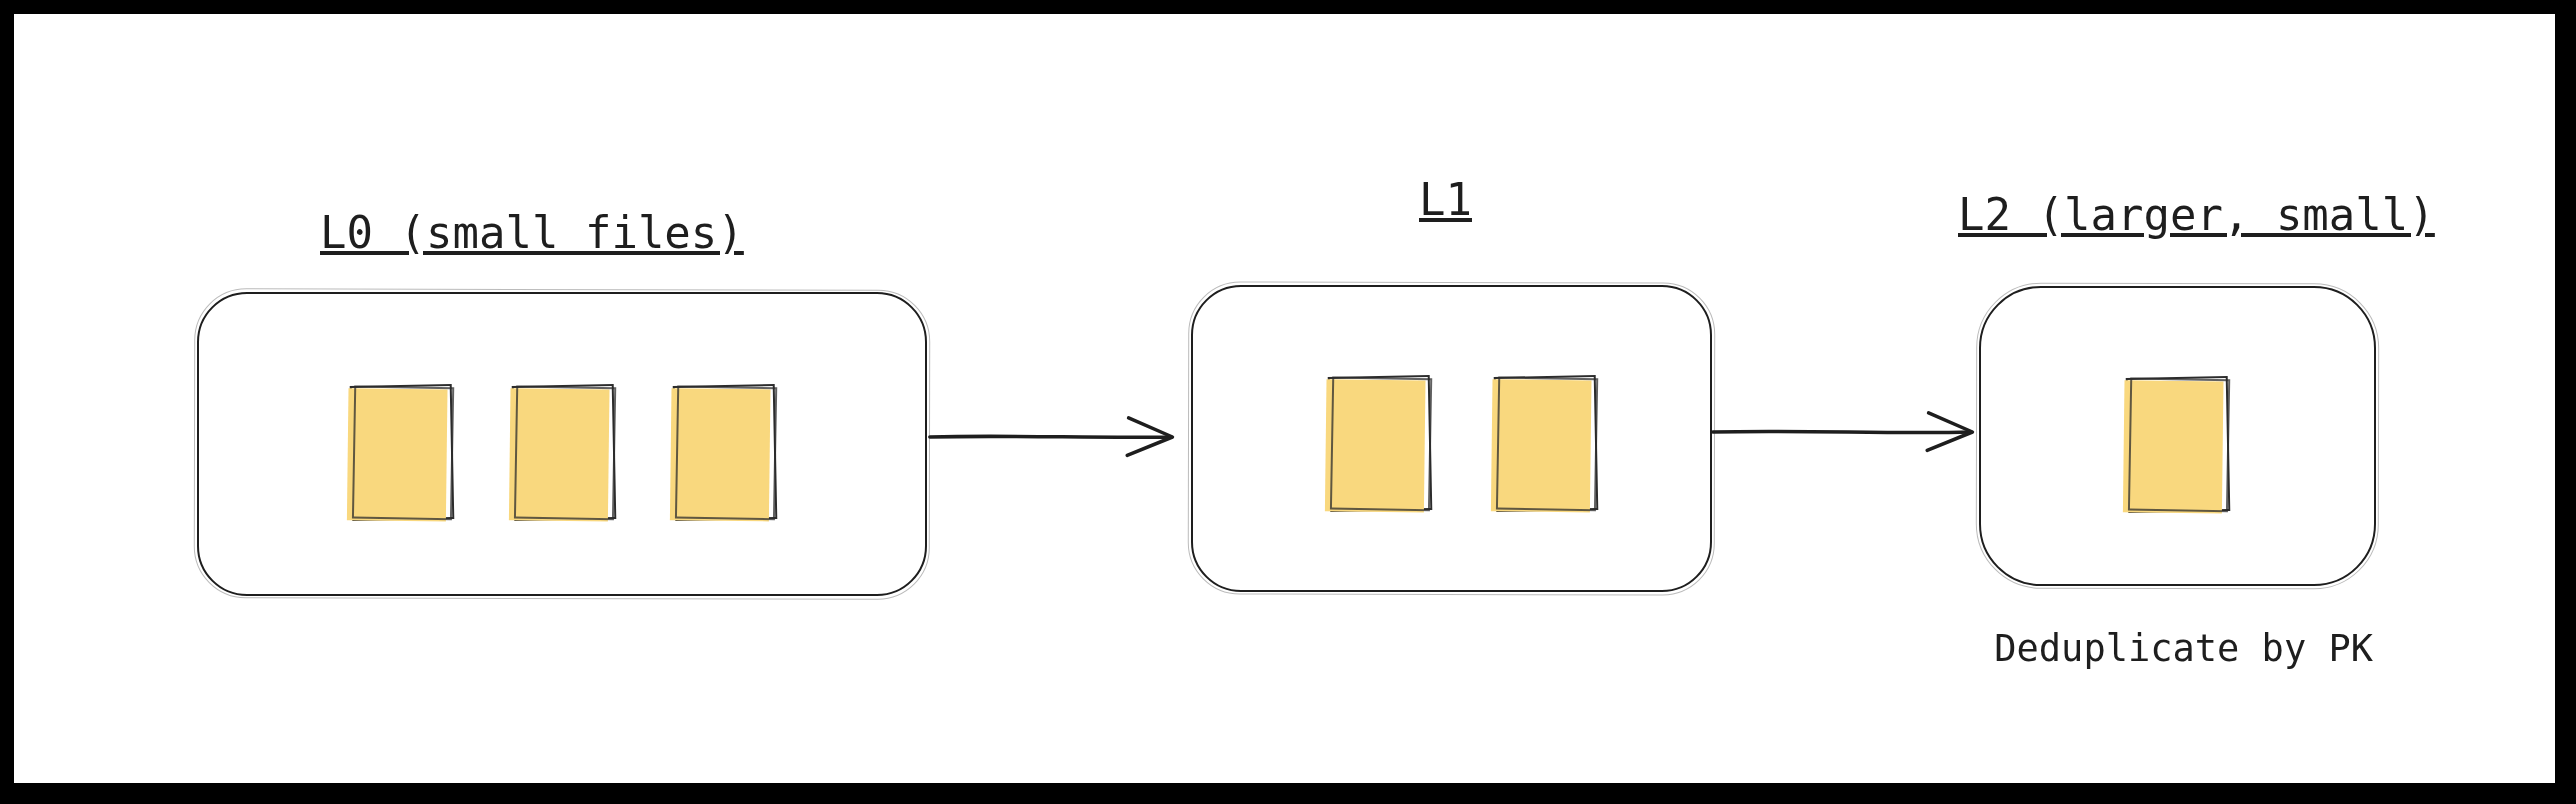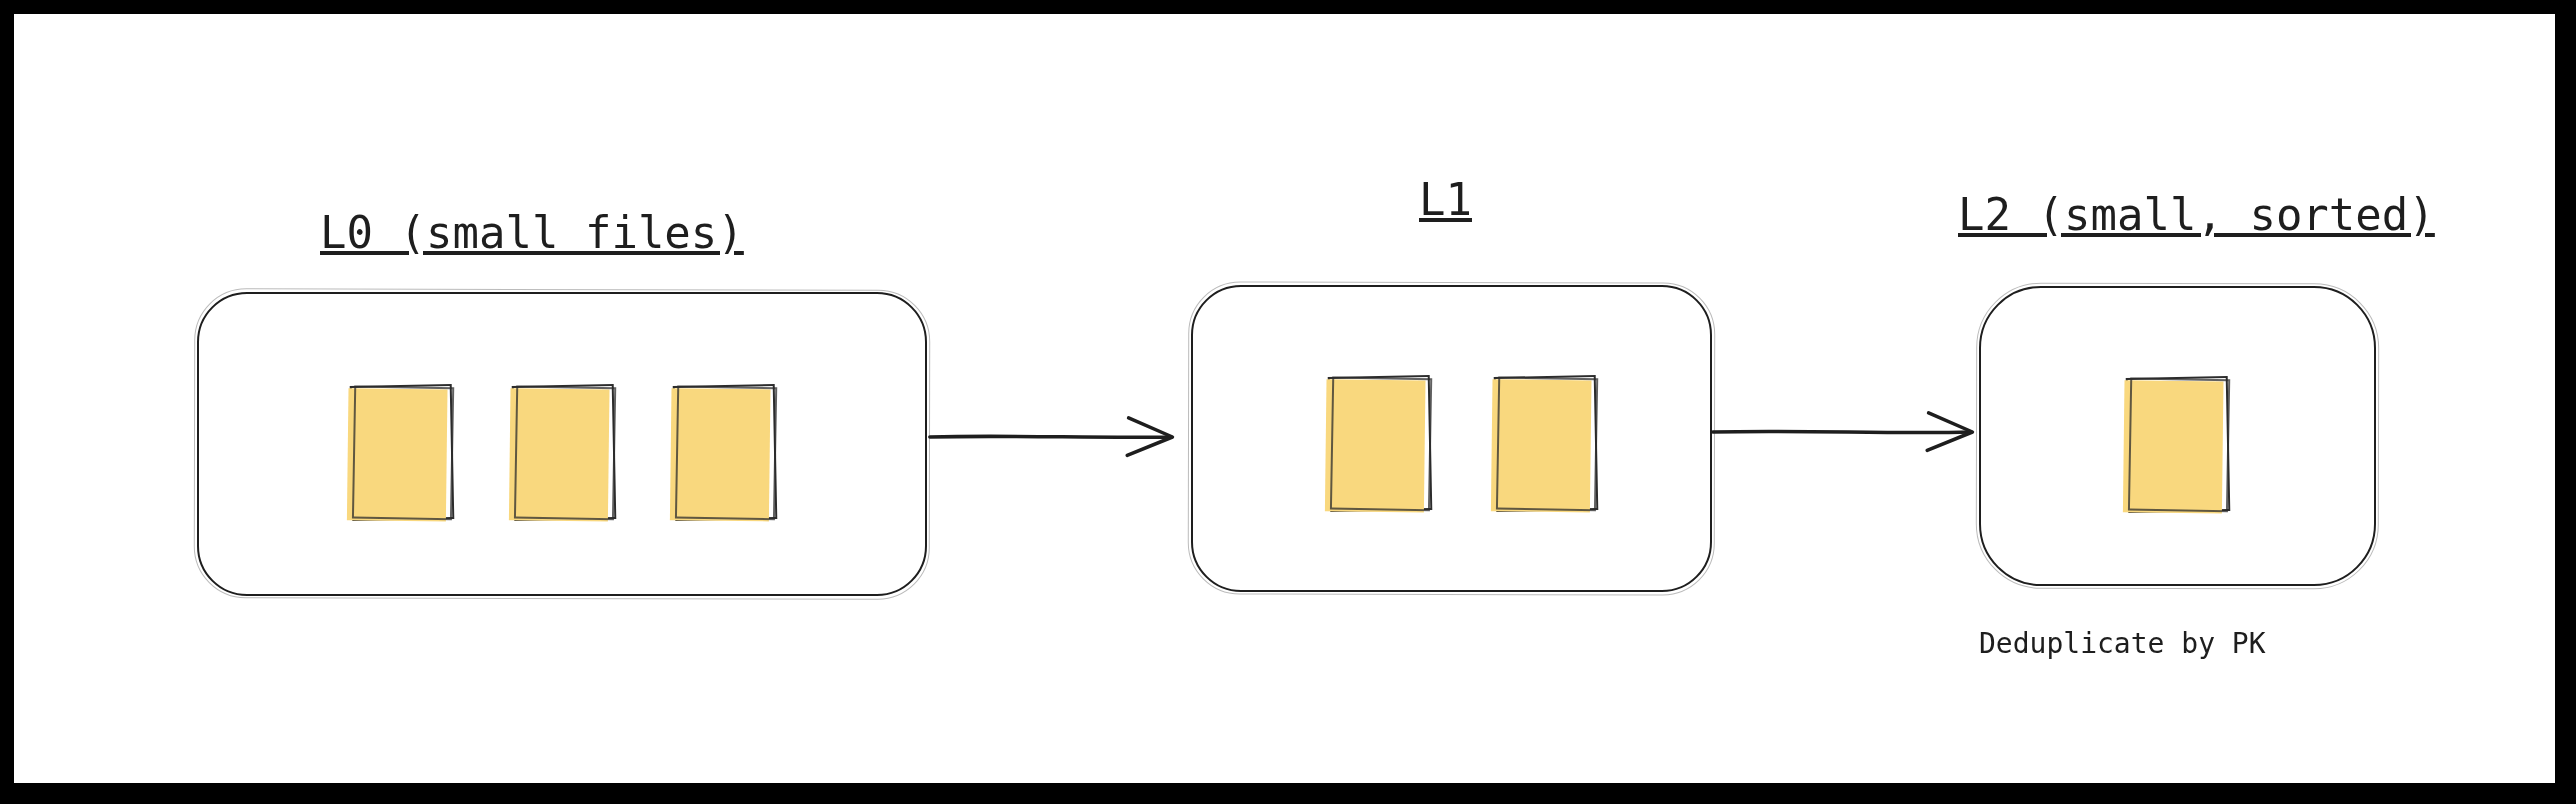--- a/index.html
+++ b/index.html
@@ -79,24 +79,24 @@
     position: absolute;
     font-size: 44px;
     line-height: 1;
     color: #1e1e1e;
     white-space: pre;
     letter-spacing: 0px;
     text-decoration: underline;
   }
   .caption {
     position: absolute;
-    font-size: 28px;
+    font-size: 37px;
     line-height: 1;
     color: #1e1e1e;
-    text-align: left;
+    text-align: right;
     white-space: pre;
   }
   #title-l0 { left: 320px;  top: 211px; }
   #title-l1 { left: 1419px; top: 178px; }
   #title-l2 { left: 1958px; top: 193px; }
   #caption-l2 { left: 1979px; top: 630px; width: 394px; }
 
   
   .arrow { position: absolute; }
   #arrow-1 { left: 927px; top: 408px; }
@@ -104,21 +104,21 @@
 </style>
 </head>
 <body>
 
 <div class="frame">
   <div class="canvas"></div>
 </div>
 
 <div class="title" id="title-l0">L0 (small files)</div>
 <div class="title" id="title-l1">L1</div>
-<div class="title" id="title-l2">L2 (small, sorted)</div>
+<div class="title" id="title-l2">L2 (larger, small)</div>
 
 <div class="box" id="box-l0">
   <div class="file" style="left:153px; top:92px;">
     <div class="fill"></div>
   </div>
   <div class="file" style="left:315px; top:92px;">
     <div class="fill"></div>
   </div>
   <div class="file" style="left:476px; top:92px;">
     <div class="fill"></div>

